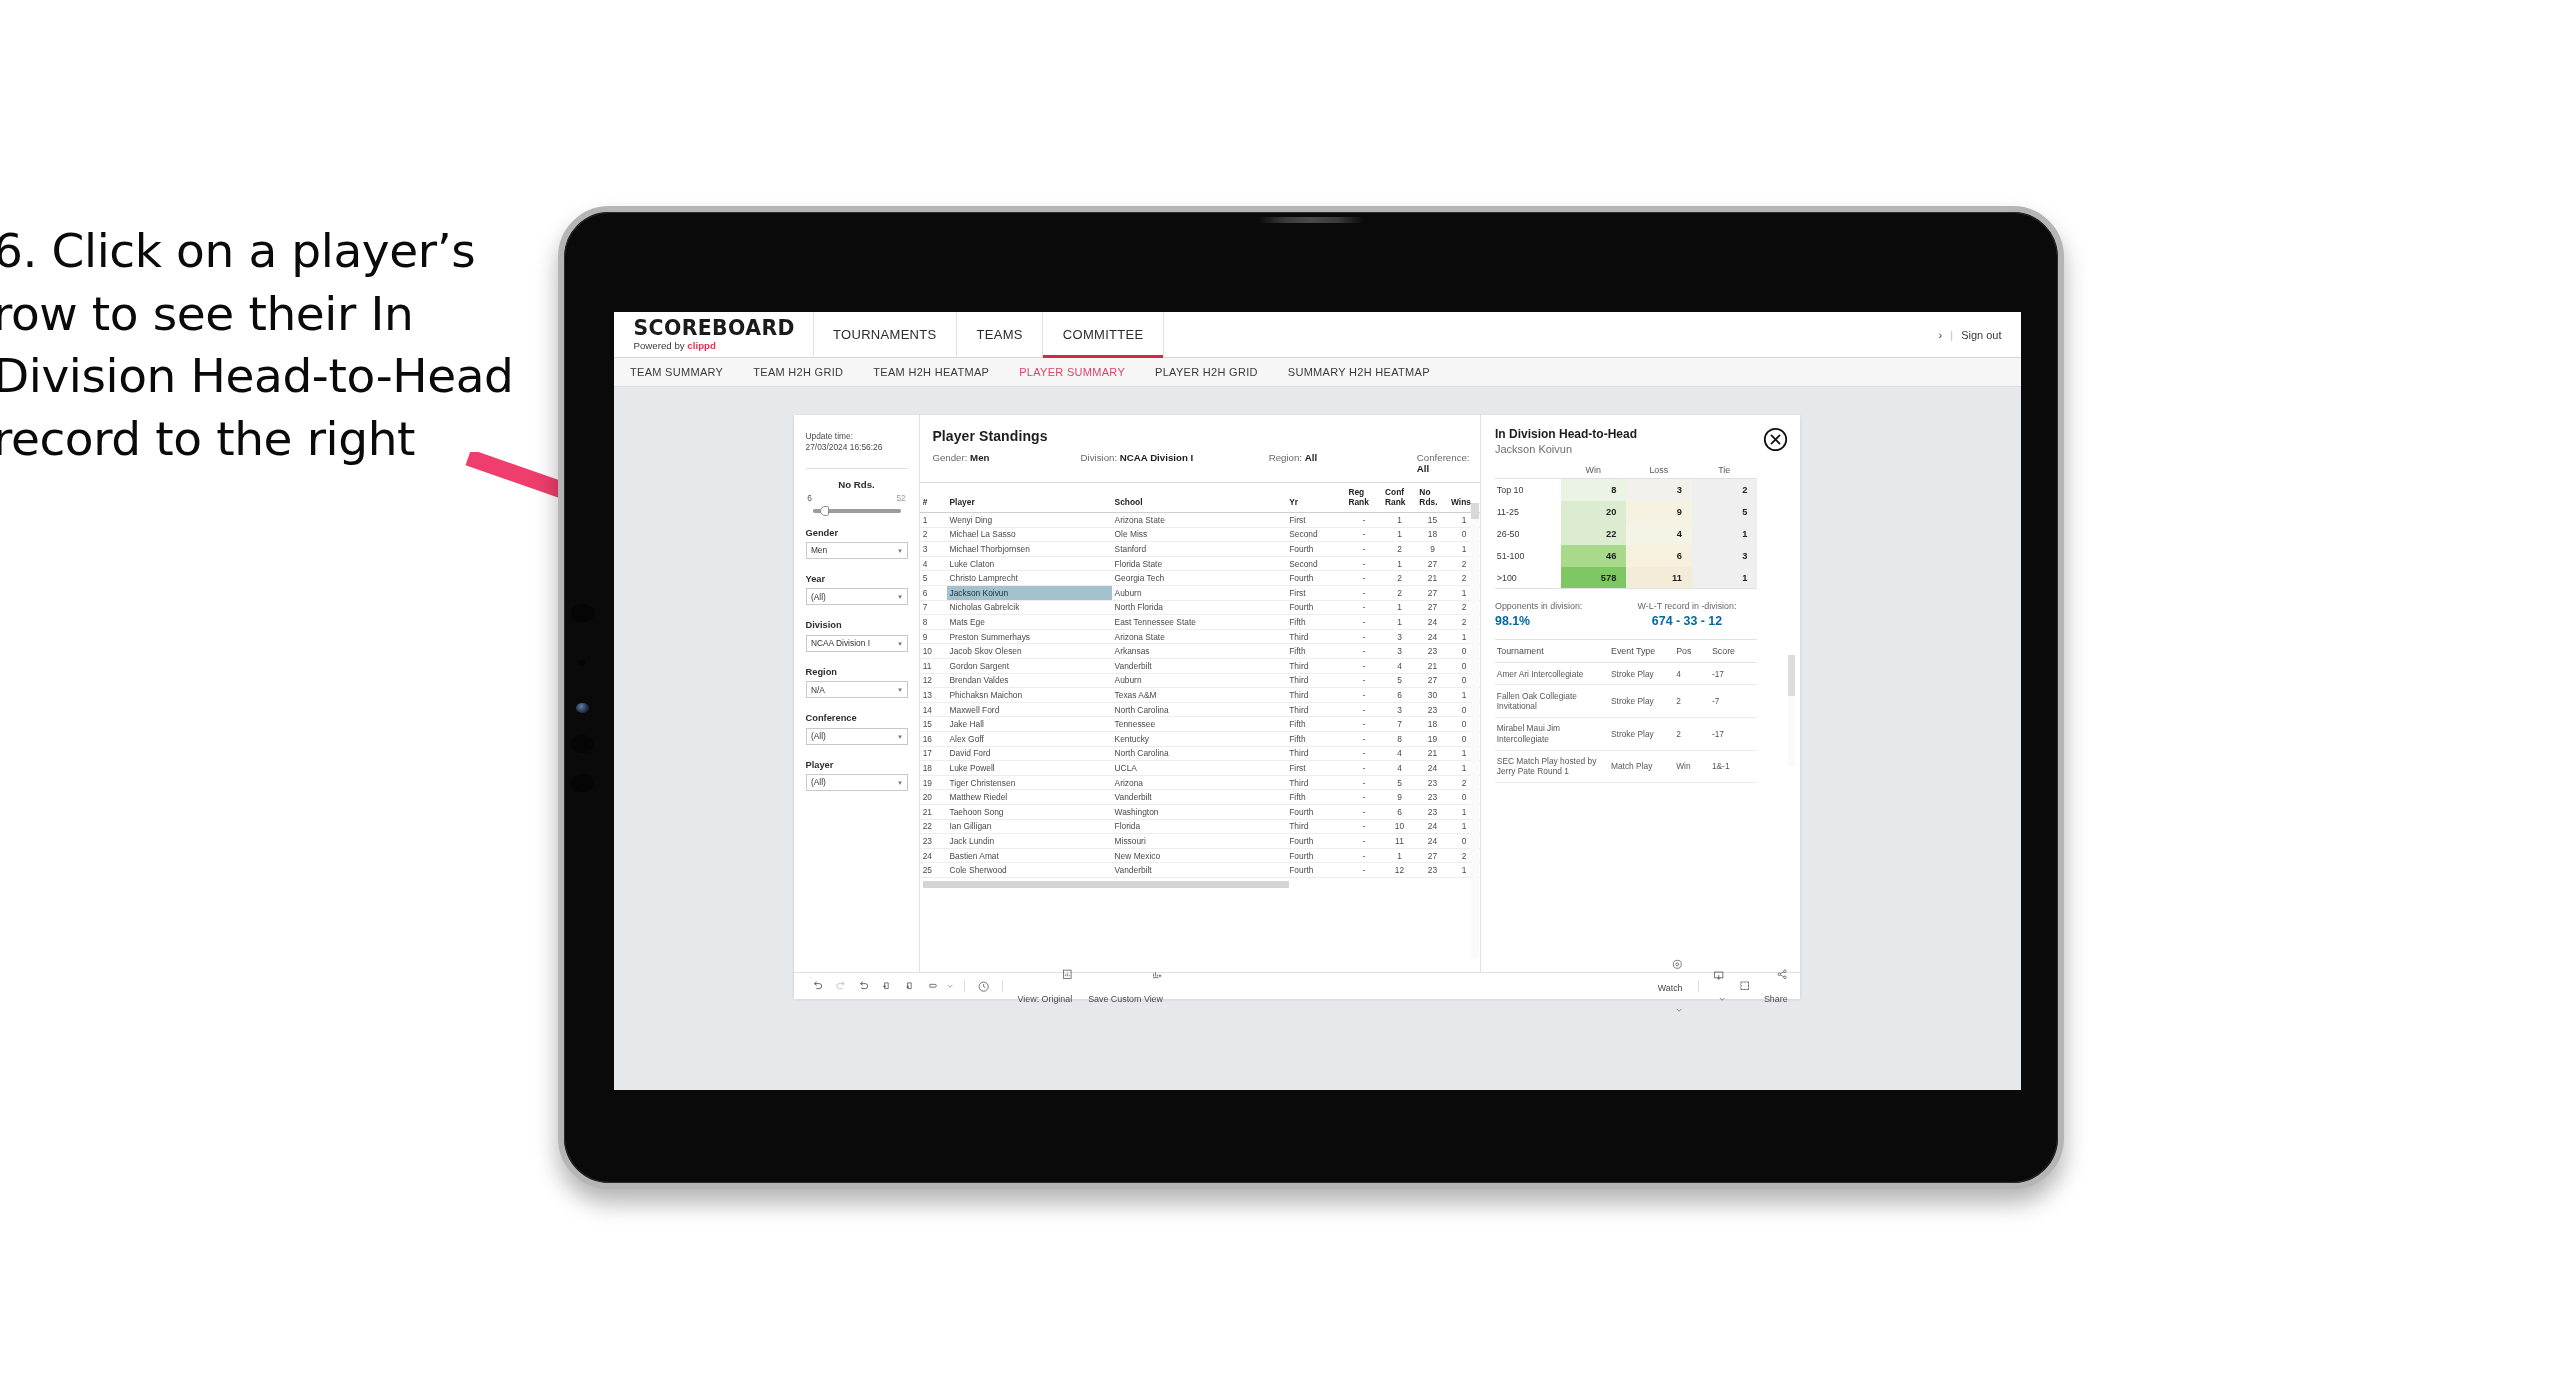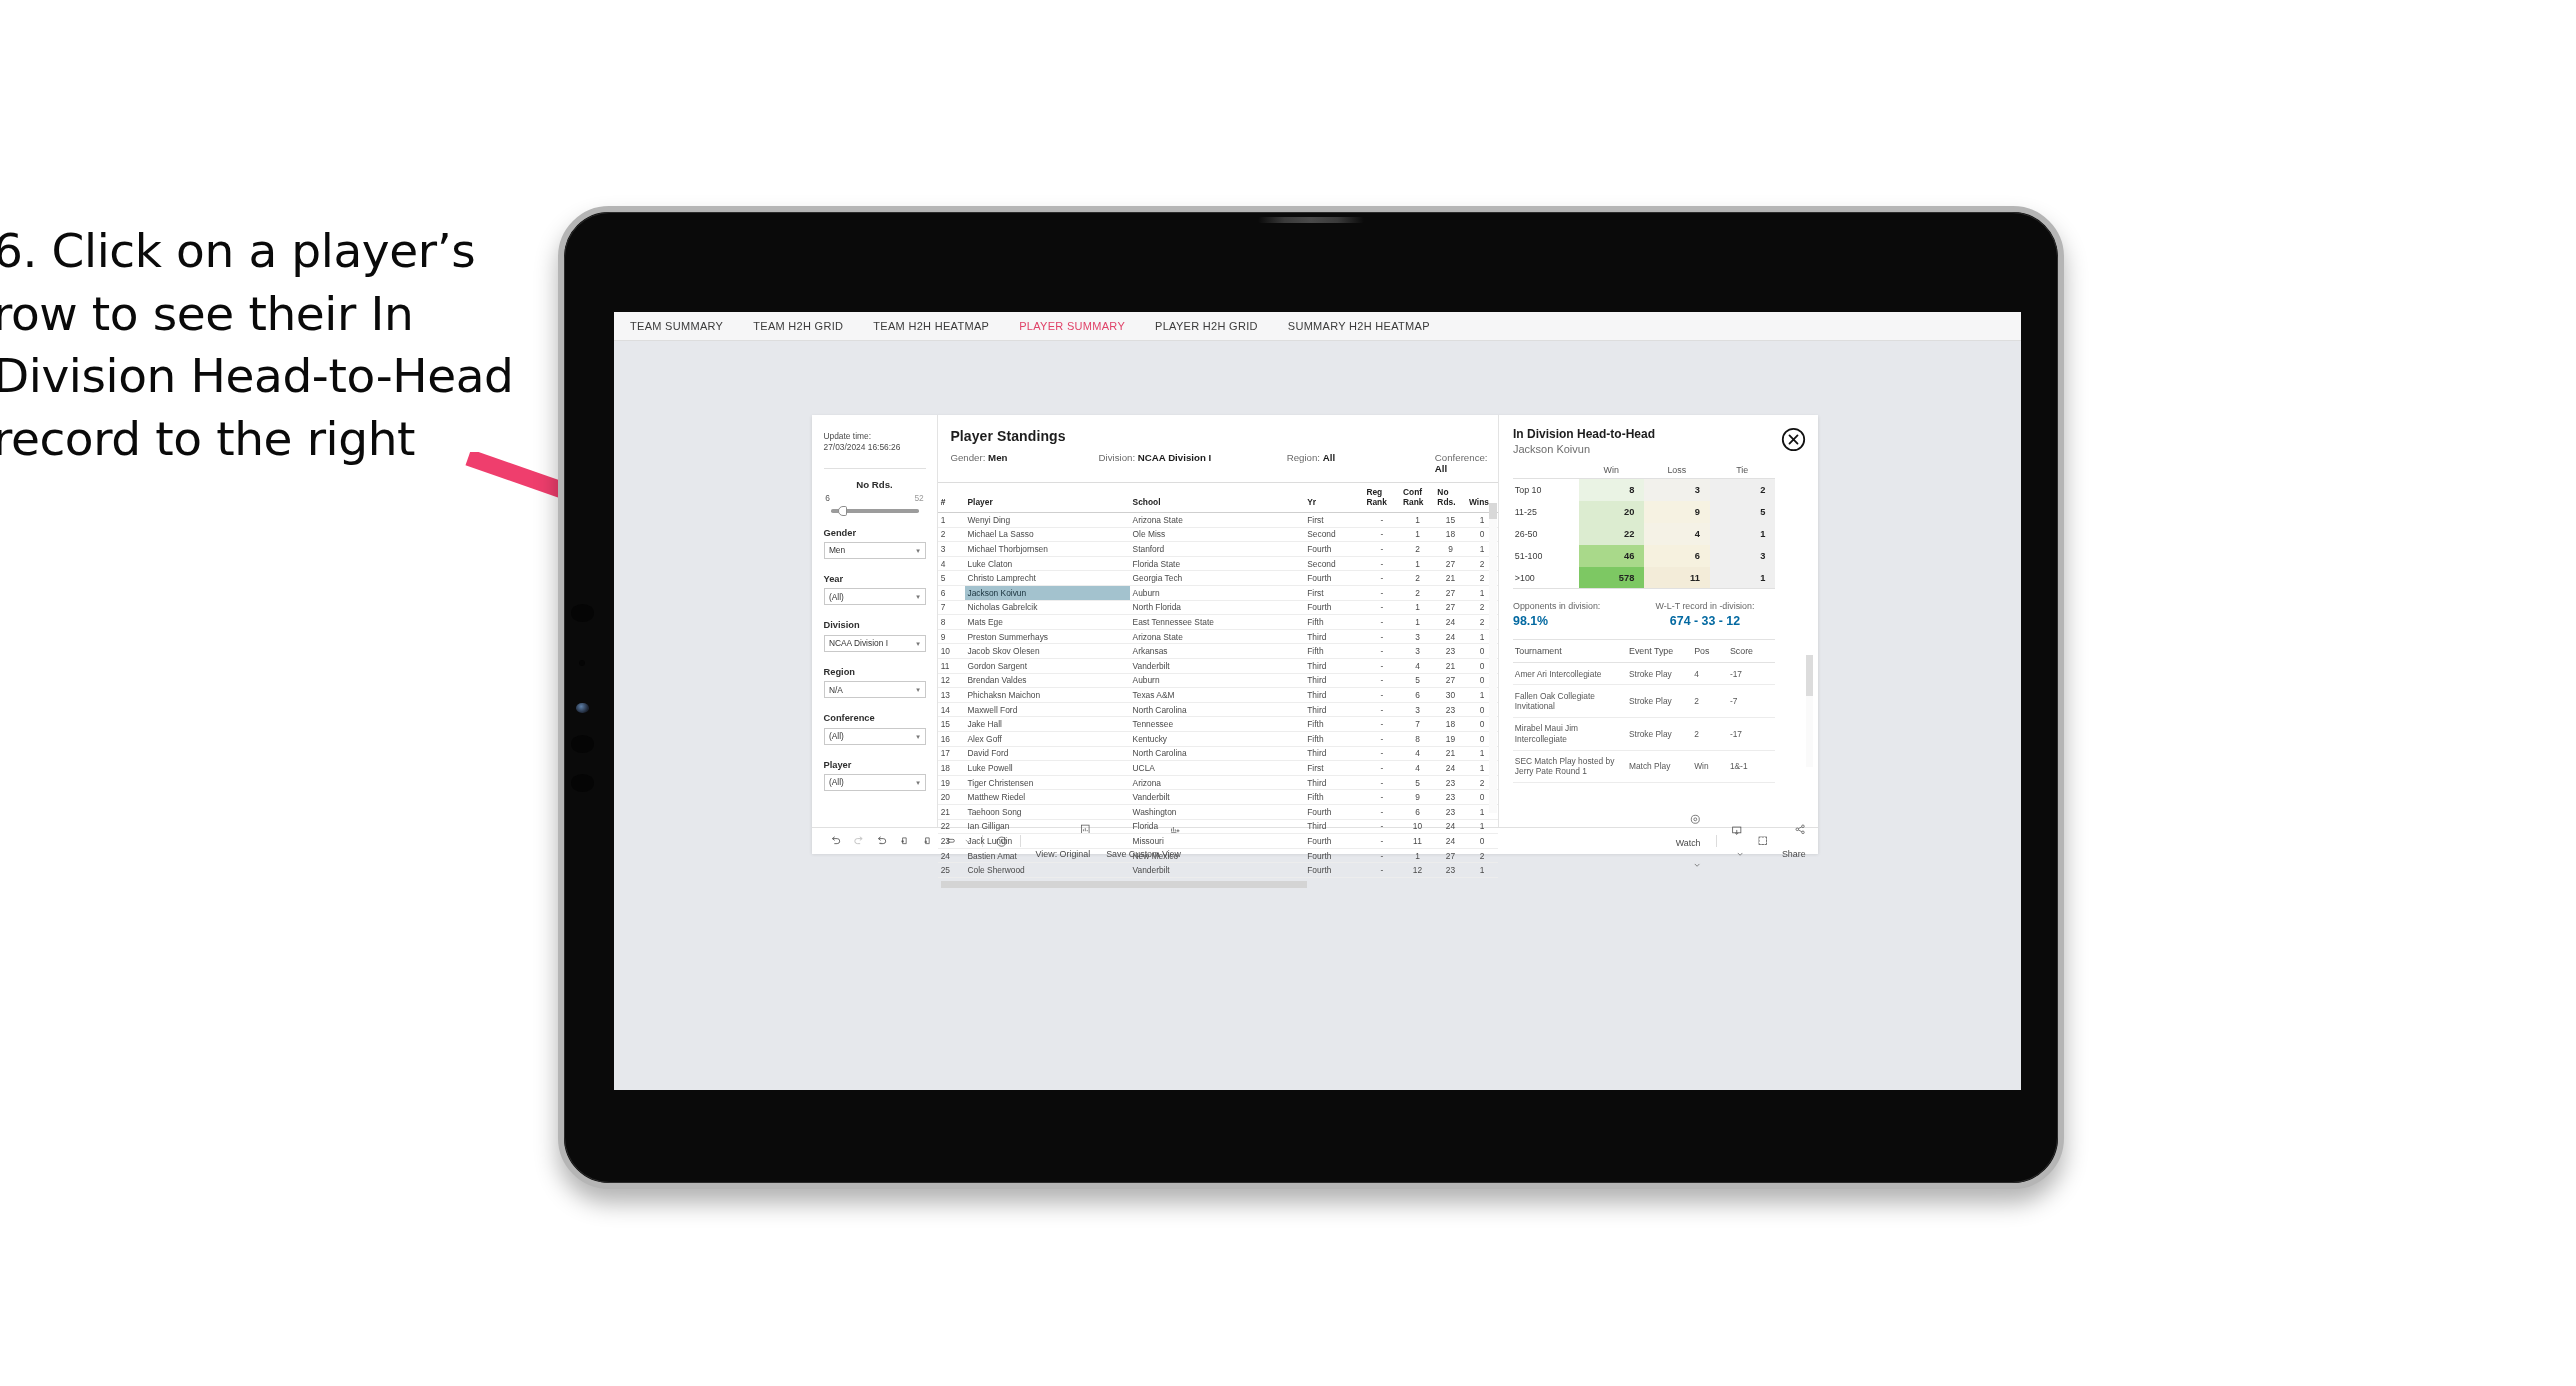--- a/index.html
+++ b/index.html
@@ -117,22 +117,22 @@
     display: flex; align-items: center;
     padding-left: 16px; gap: 30px;
     border-bottom: 0.9px solid #dddddd;
   }
   .subitem { font-size: 11px; color: #3b3b3b; letter-spacing: 0.3px; cursor: pointer; }
   .subitem.active { color: #e04268; }
 
   
   #workbook {
     position: absolute;
-    left: 198px; top: 103px;
-    width: 1006px; height: 439px;
+    left: 180px; top: 103px;
+    width: 1006px; height: 584px;
     background: #ffffff;
     box-shadow: 0 0.9px 3.5px rgba(0,0,0,0.12);
     display: flex; flex-direction: column;
   }
   #wb-body { flex: 1; display: flex; min-height: 0; }
 
   
   #filters {
     width: 126px; flex: 0 0 126px;
     border-right: 0.9px solid #e3e3e3;
@@ -274,20 +274,34 @@
 <div id="tablet">
   <div class="top-cam"></div>
   <div class="side-dot d1"></div>
   <div class="side-dot d2"></div>
   <div class="side-dot d3"></div>
   <div class="side-dot d4"></div>
   <div class="side-dot d5"></div>
 
   <div id="screen">
 
+    <div id="topnav">
+      <div id="brand">
+        <div class="bname">SCOREBOARD</div>
+        <div class="bsub"><span>Powered by </span><b>clippd</b></div>
+      </div>
+      <div class="topitem">TOURNAMENTS</div>
+      <div class="topitem">TEAMS</div>
+      <div class="topitem active">COMMITTEE</div>
+      <div id="signout">
+        <span>›</span>
+        <span class="sep">|</span>
+        <span class="so">Sign out</span>
+      </div>
+    </div>
 
     <div id="subnav">
       <div class="subitem">TEAM SUMMARY</div>
       <div class="subitem">TEAM H2H GRID</div>
       <div class="subitem">TEAM H2H HEATMAP</div>
       <div class="subitem active">PLAYER SUMMARY</div>
       <div class="subitem">PLAYER H2H GRID</div>
       <div class="subitem">SUMMARY H2H HEATMAP</div>
     </div>
 

